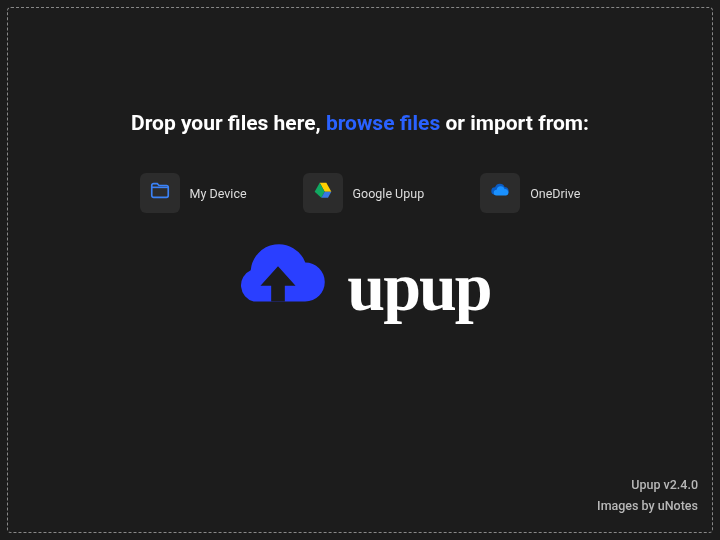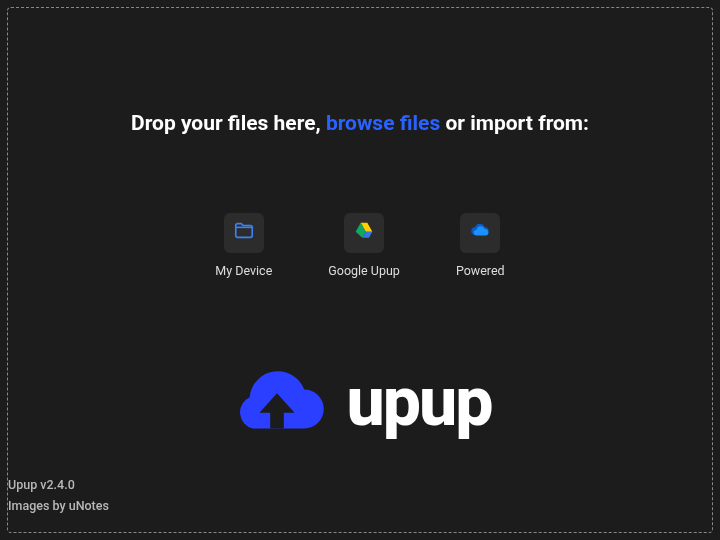--- a/index.html
+++ b/index.html
@@ -19,77 +19,77 @@
   }
   .dropzone {
     width: 100%;
     height: 100%;
     border: 1px dashed #888;
     border-radius: 4px;
     position: relative;
     display: flex;
     flex-direction: column;
     align-items: center;
-    gap: 40px;
   }
   .headline {
     margin-top: 103px;
     color: #fff;
     font-size: 21px;
     font-weight: 700;
     text-align: center;
   }
   .headline .browse {
     color: #2a62ff;
   }
   .sources {
     margin-top: 38px;
     display: flex;
     gap: 56px;
     align-items: flex-start;
   }
   .source {
     display: flex;
-    flex-direction: column;
+    flex-direction: row;
     align-items: center;
     gap: 10px;
     cursor: pointer;
   }
   .source-tile {
     width: 40px;
     height: 40px;
     background: #2c2c2c;
     border-radius: 6px;
     display: flex;
     align-items: center;
     justify-content: center;
   }
   .source-label {
     color: #ddd;
     font-size: 12.5px;
   }
   .logo-row {
-    margin-top: 50px;
+    margin-top: 28px;
     display: flex;
-    align-items: flex-start;
+    align-items: flex-end;
     gap: 20px;
+    font-family: Liberation Serif, serif;
   }
   .logo-text {
     color: #fff;
     font-size: 68px;
     font-weight: 800;
     letter-spacing: -2px;
     line-height: 1;
   }
   .footer {
     position: absolute;
     bottom: 16px;
     left: 0;
-    right: 0;
-    text-align: left;
+    right: 14px;
+    text-align: right;
   }
   .footer div {
     color: #b8b8b8;
     font-size: 12.5px;
     line-height: 1.7;
     font-weight: 500;
   }
 </style>
 </head>
 <body>
@@ -130,21 +130,21 @@
 
       <div class="source">
         <div class="source-tile">
           <span>
             <svg width="22" height="22" viewBox="0 0 24 24">
               <path d="M6 16a4 4 0 0 1 .6-7.97A5.5 5.5 0 0 1 17 7.5a4.5 4.5 0 0 1 2 8.5H6z" fill="#0a5cc4"></path>
               <path d="M8 17a3.2 3.2 0 0 1 .4-6.38A4.4 4.4 0 0 1 17 10a3.6 3.6 0 0 1 1.6 7H8z" fill="#1a91ff"></path>
             </svg>
           </span>
         </div>
-        <span class="source-label">Powered</span>
+        <span class="source-label">OneDrive</span>
       </div>
 
     </div>
 
     <div class="logo-row">
       <span>
         <svg width="98" height="76" viewBox="0 0 100 78">
           <path d="M78 62a20 20 0 0 0 0-40 29 29 0 0 0-56 8 17 17 0 0 0 3 32h53z" fill="#2a3fff"></path>
           <path d="M50 26 L32 46 H43 V62 H57 V46 H68 Z" fill="#1c1c1c"></path>
         </svg>

